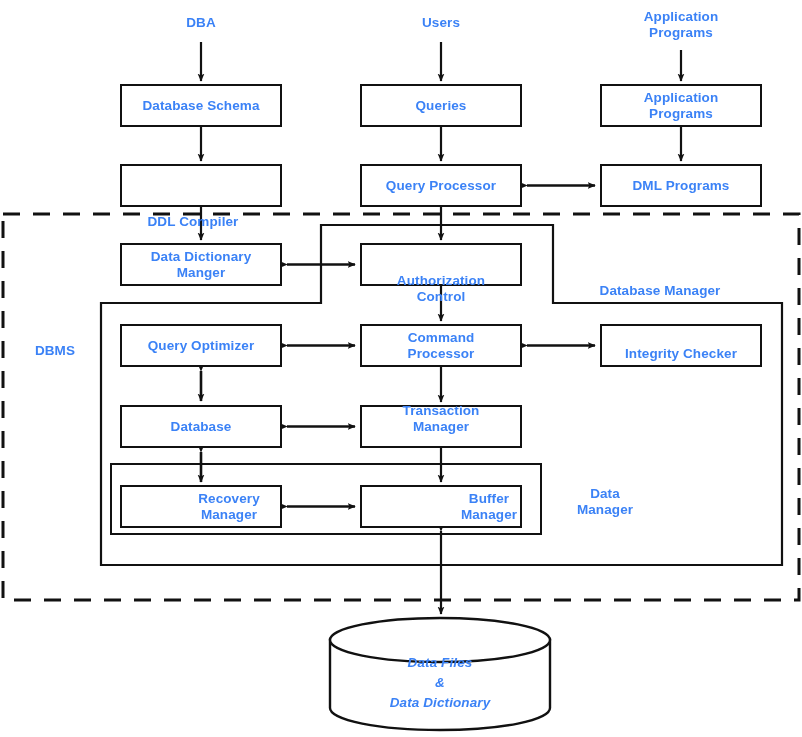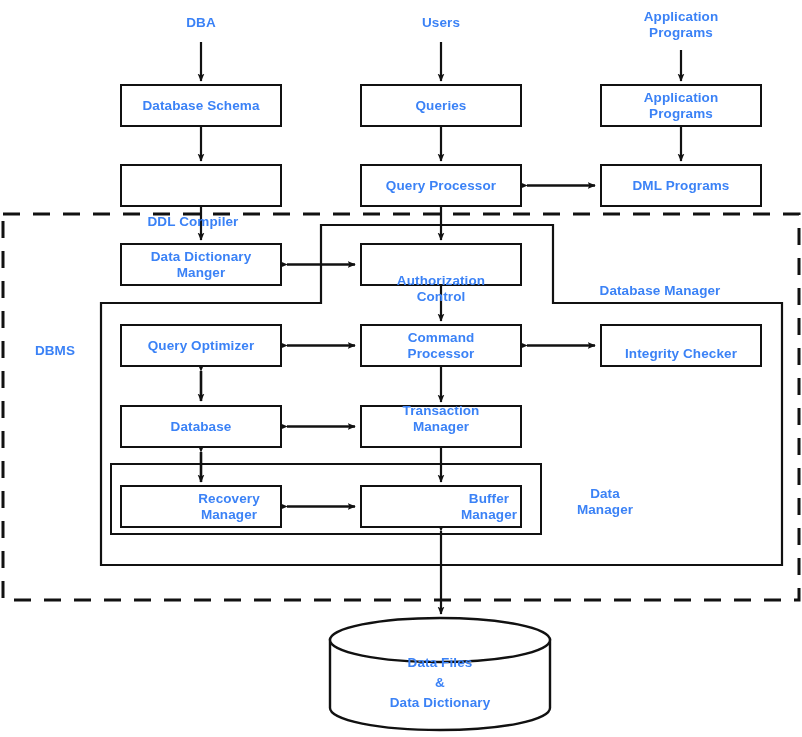--- a/index.html
+++ b/index.html
@@ -47,20 +47,21 @@
     font-size: 13.5px;
   }
   .actor-label {
     font-size: 13.5px;
     font-weight: 600;
   }
   .store-label {
     font-size: 13.5px;
     font-weight: 700;
     line-height: 1.5;
+    font-style: italic;
   }
 </style>
 </head>
 <body>
 
 <div id="diagram-root">
 
   <svg id="diagram-svg" viewBox="0 0 802 737" xmlns="http://www.w3.org/2000/svg">
     <defs>
       <marker id="ah" markerWidth="9" markerHeight="9" refX="7.4" refY="3.6" orient="auto" markerUnits="userSpaceOnUse">

